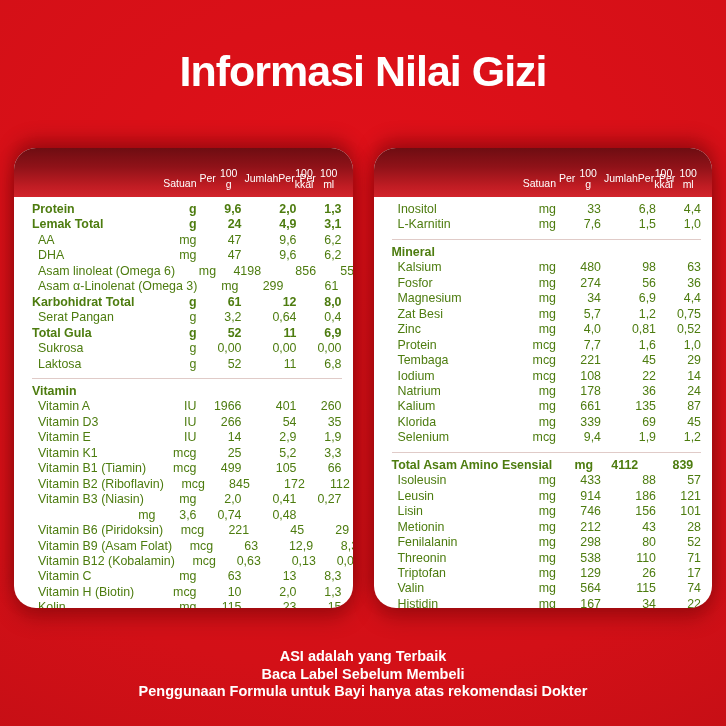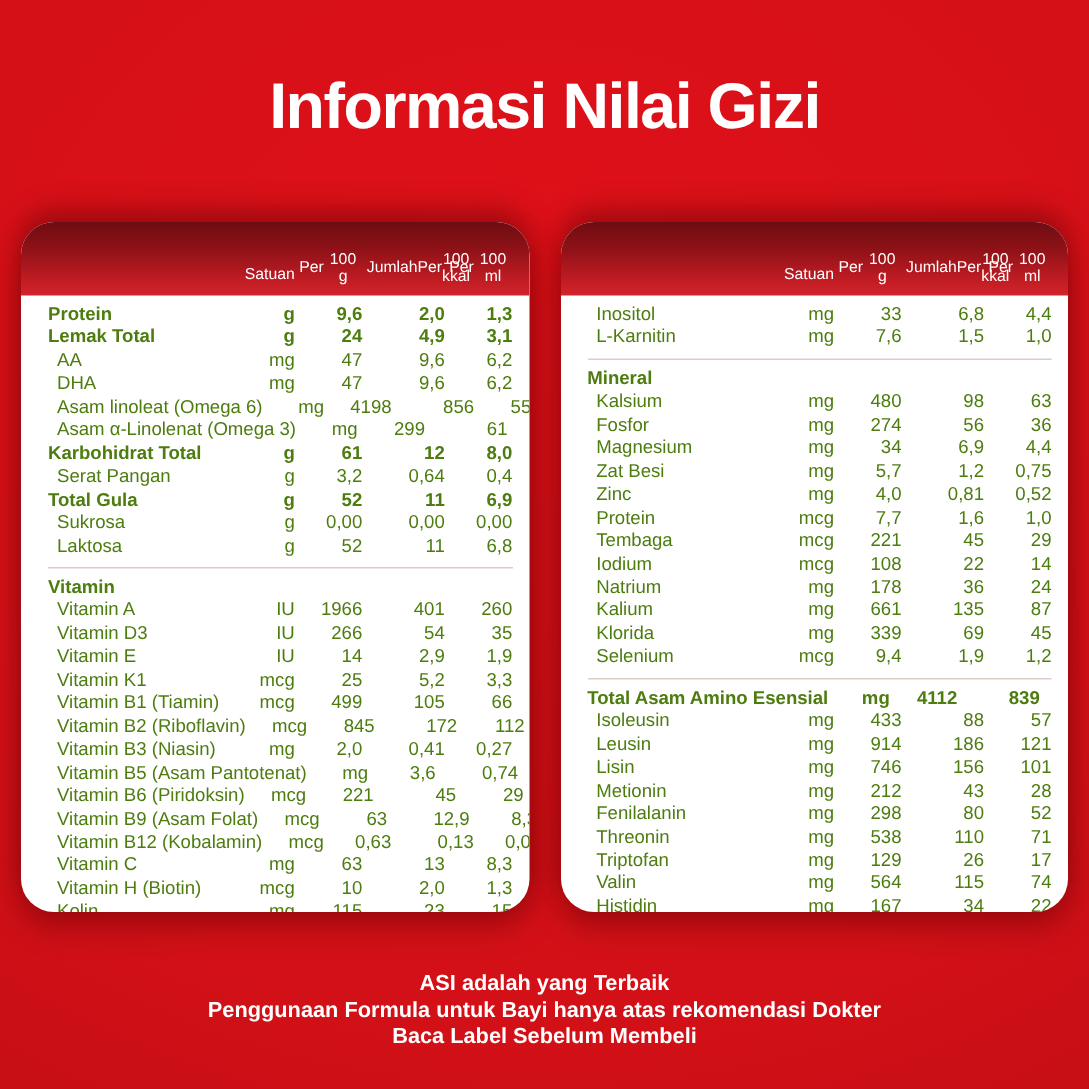--- a/index.html
+++ b/index.html
@@ -237,21 +237,20 @@
 
         <div class="nrow cols sub">
           <span class="c-label">Vitamin B3 (Niasin)</span>
           <span class="c-num">mg</span>
           <span class="c-num">2,0</span>
           <span class="c-num">0,41</span>
           <span class="c-num">0,27</span>
         </div>
 
         <div class="nrow cols sub">
-          <span class="c-label">Vitamin B5 (Asam Pantotenat)</span>
           <span class="c-num">mg</span>
           <span class="c-num">3,6</span>
           <span class="c-num">0,74</span>
           <span class="c-num">0,48</span>
         </div>
 
         <div class="nrow cols sub">
           <span class="c-label">Vitamin B6 (Piridoksin)</span>
           <span class="c-num">mcg</span>
           <span class="c-num">221</span>
@@ -536,15 +535,15 @@
           <span class="c-num">34</span>
           <span class="c-num">22</span>
         </div>
       </div>
   </div>
 
 </div>
 
 <div class="footer">
   <div>ASI adalah yang Terbaik</div>
+  <div>Baca Label Sebelum Membeli</div>
   <div>Penggunaan Formula untuk Bayi hanya atas rekomendasi Dokter</div>
-  <div>Baca Label Sebelum Membeli</div>
 </div>
 
 </body></html>

